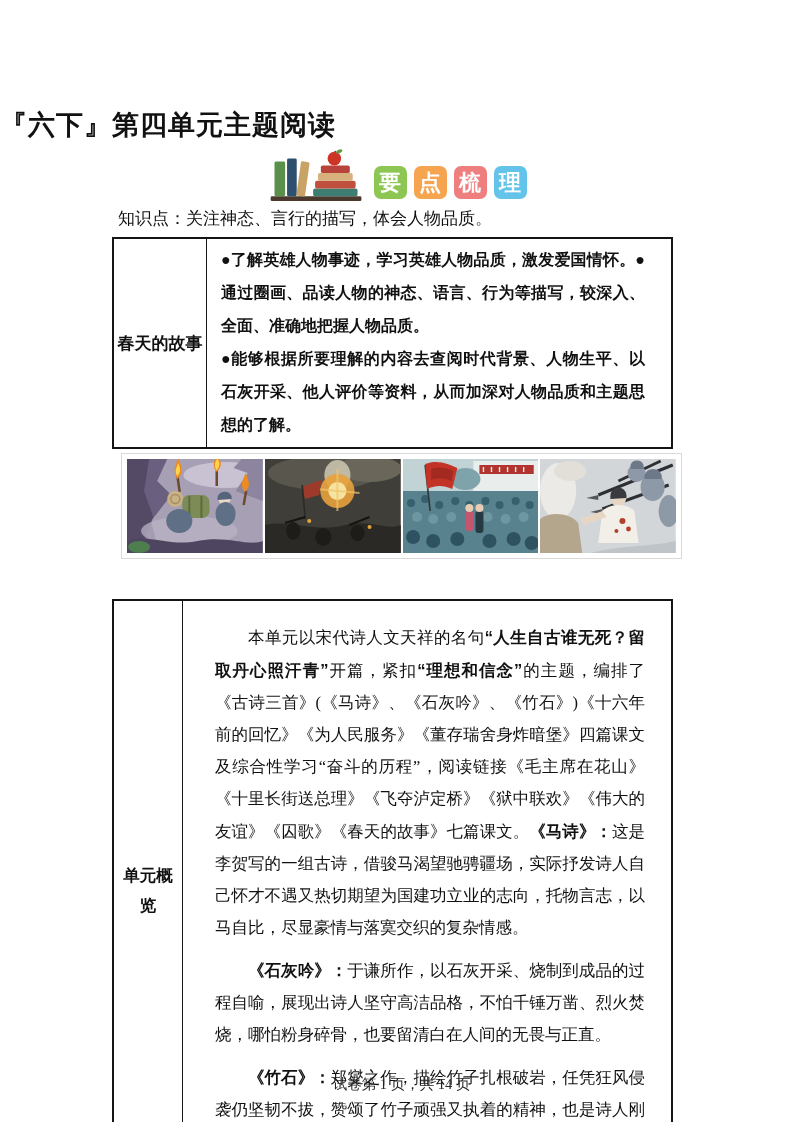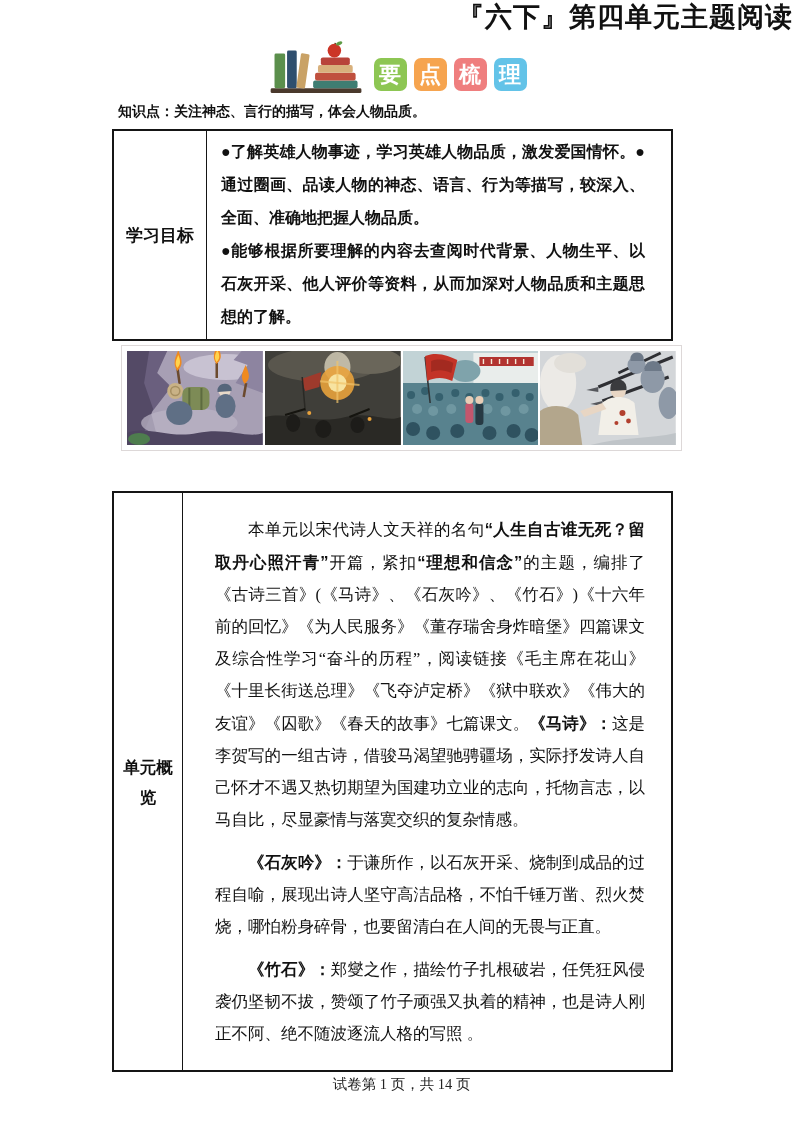--- a/index.html
+++ b/index.html
@@ -1,23 +1,23 @@
 <!DOCTYPE html>
 <html><head>
 <meta charset="utf-8">
 <style>
   html,body{margin:0;padding:0;background:#9a9a9a;}
   .page{width:793px;height:1122px;margin:0 auto;background:#ffffff;position:relative;
         font-family:"Liberation Sans",sans-serif;color:#111;overflow:hidden;}
-  .title{text-align:right;font-size:27px;font-weight:bold;letter-spacing:1px;line-height:34px;}
+  .title{padding-top:108px;text-align:left;font-size:27px;font-weight:bold;letter-spacing:1px;line-height:34px;}
   .badge-row{display:flex;justify-content:center;align-items:flex-end;gap:7px;margin-top:6px;height:56px;}
   .books{width:100px;height:56px;display:block;}
   .tile{width:33px;height:33px;border-radius:7px;color:#fff;font-size:22px;font-weight:bold;
         display:flex;align-items:center;justify-content:center;margin-bottom:5px;line-height:1;}
-  .knowledge{margin:4px 0 0 118px;font-size:14px;font-weight:bold;line-height:22px;}
+  .knowledge{margin:4px 0 0 118px;font-size:17px;font-weight:normal;line-height:22px;}
   table{border-collapse:collapse;}
   .obj-table{width:561px;margin:7px 0 0 112px;border:2px solid #151515;}
   .obj-table td{border:1.5px solid #151515;vertical-align:middle;}
   .obj-label{width:90px;text-align:center;font-size:17px;font-weight:bold;}
   .obj-content{padding:4px 26px 6px 14px;font-size:16px;font-weight:bold;line-height:33px;text-align:justify;}
   .obj-content p{margin:0;}
   .strip{width:549px;margin:4px 0 0 121px;border:1px solid #ddd8d8;padding:5px;display:flex;gap:2px;background:#fff;}
   .illus{flex:1;height:94px;overflow:hidden;}
   .illus svg{width:100%;height:100%;display:block;}
   .ov-table{width:561px;margin:40px 0 0 112px;border:2px solid #151515;}
@@ -56,21 +56,21 @@
     <div class="tile" style="background-color: rgb(246, 164, 79);">点</div>
     <div class="tile" style="background-color: rgb(239, 126, 126);">梳</div>
     <div class="tile" style="background-color: rgb(99, 195, 232);">理</div>
   </div>
 
   <div class="knowledge">知识点：关注神态、言行的描写，体会人物品质。</div>
 
   <table class="obj-table">
     <tbody>
         <tr>
-      <td class="obj-label">学习目标</td>
+      <td class="obj-label">春天的故事</td>
       <td class="obj-content">
         <p>●了解英雄人物事迹，学习英雄人物品质，激发爱国情怀。●通过圈画、品读人物的神态、语言、行为等描写，较深入、全面、准确地把握人物品质。</p>
         <p>●能够根据所要理解的内容去查阅时代背景、人物生平、以石灰开采、他人评价等资料，从而加深对人物品质和主题思想的了解。</p>
       </td>
     </tr>
   </tbody>
     </table>
 
   <div class="strip">
     <div class="illus">

